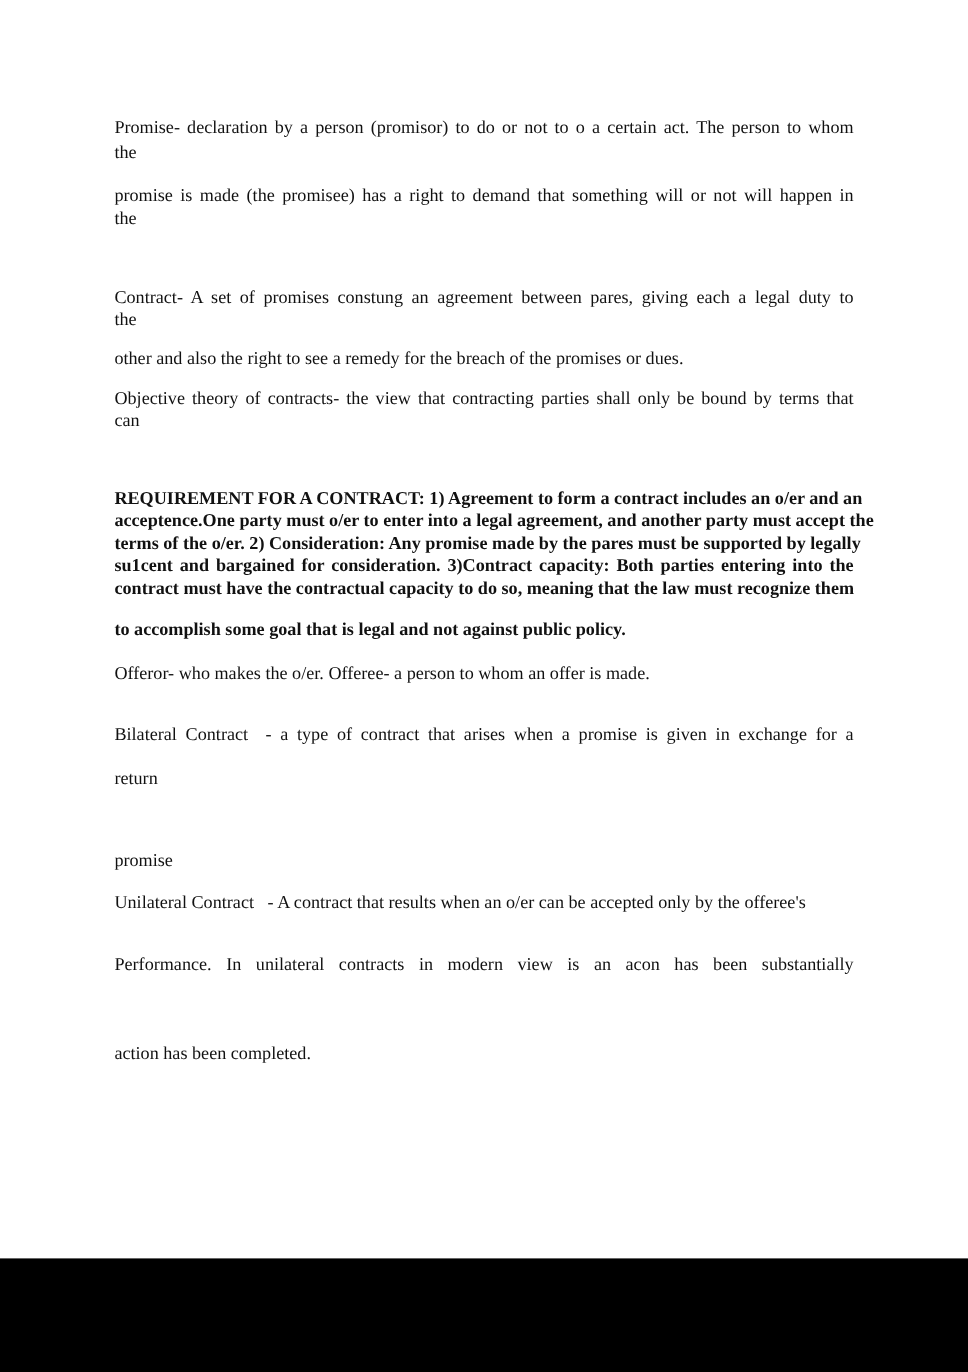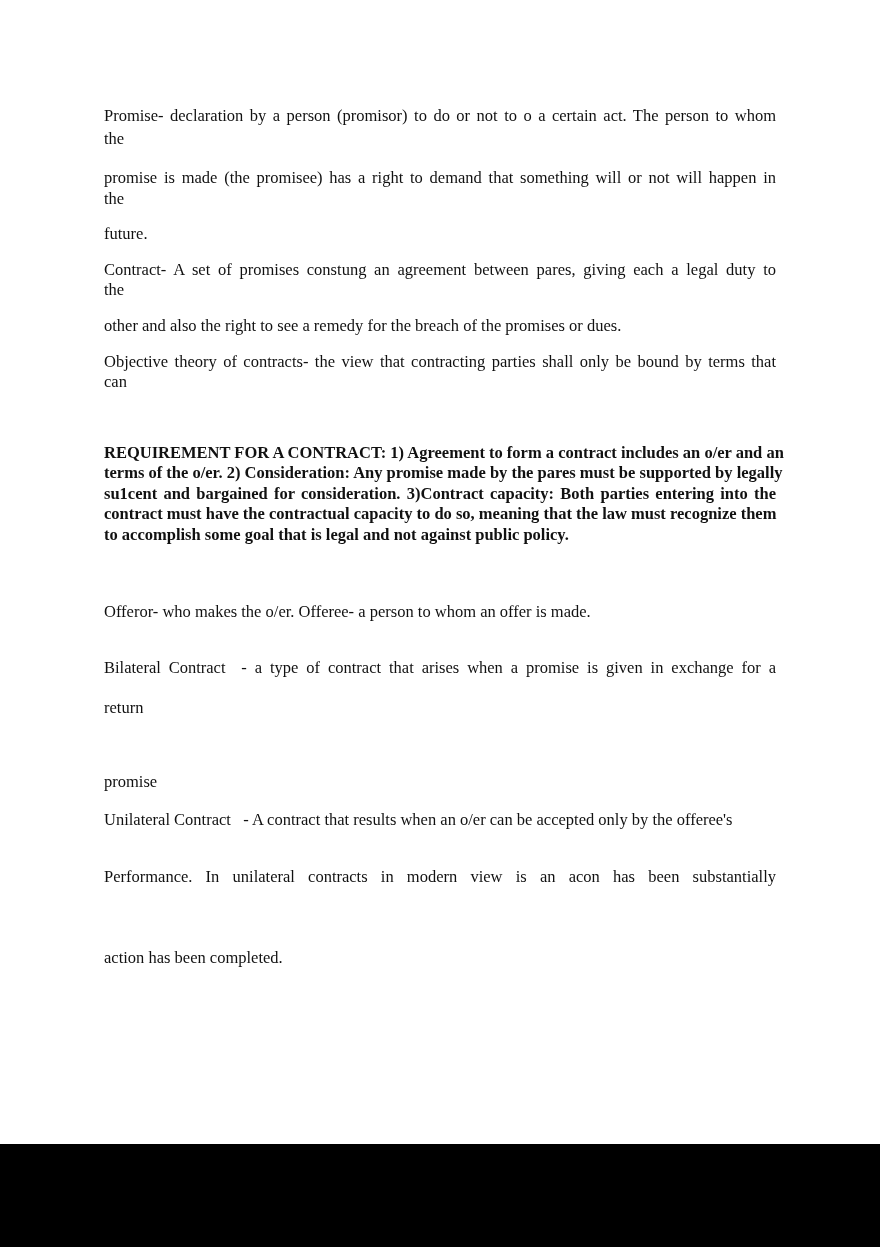--- a/index.html
+++ b/index.html
@@ -12,42 +12,42 @@
     .line {
       position: absolute; left: 104px; width: 672px;
       font-size: 16.5px; line-height: 20px; white-space: nowrap;
     }
     .just { text-align: justify; text-align-last: justify; }
     .block {
       position: absolute; left: 104px; width: 672px;
       font-size: 16.5px; line-height: 20.4px; text-align: justify; font-weight: bold;
     }
     .block .row { display: block; text-align: justify; text-align-last: justify; white-space: nowrap; }
-    .block .row.last { text-align-last: left; }
+    .block .row.last { text-align-last: left; margin-top: 17px; }
   </style>
 </head>
 <body>
 
 <div class="page">
 
   <div class="line just" style="top:106px">Promise- declaration by a person (promisor) to do or not to o a certain act. The person to whom</div>
   <div class="line" style="top:129px">the</div>
   <div class="line just" style="top:168px">promise is made (the promisee) has a right to demand that something will or not will happen in</div>
   <div class="line" style="top:189px">the</div>
-  <div class="line" style="top:224px">future.</div>
 
   <div class="line just" style="top:260px">Contract- A set of promises constung an agreement between pares, giving each a legal duty to</div>
   <div class="line" style="top:280px">the</div>
   <div class="line" style="top:316px">other and also the right to see a remedy for the breach of the promises or dues.</div>
 
   <div class="line just" style="top:352px">Objective theory of contracts- the view that contracting parties shall only be bound by terms that</div>
   <div class="line" style="top:372px">can</div>
 
   <div class="block" style="top:443px">
     <span class="row">REQUIREMENT FOR A CONTRACT: 1) Agreement to form a contract includes an o/er and an</span>
+    <span class="row">acceptence.One party must o/er to enter into a legal agreement, and another party must accept the</span>
     <span class="row">terms of the o/er. 2) Consideration: Any promise made by the pares must be supported by legally</span>
     <span class="row">su1cent and bargained for consideration. 3)Contract capacity: Both parties entering into the</span>
     <span class="row">contract must have the contractual capacity to do so, meaning that the law must recognize them</span>
     <span class="row last">to accomplish some goal that is legal and not against public policy.</span>
   </div>
 
   <div class="line" style="top:602px">Offeror- who makes the o/er. Offeree- a person to whom an offer is made.</div>
 
   <div class="line" style="top:698px">return</div>
   <div class="line just" style="top:658px; white-space:pre">Bilateral Contract  - a type of contract that arises when a promise is given in exchange for a</div>

